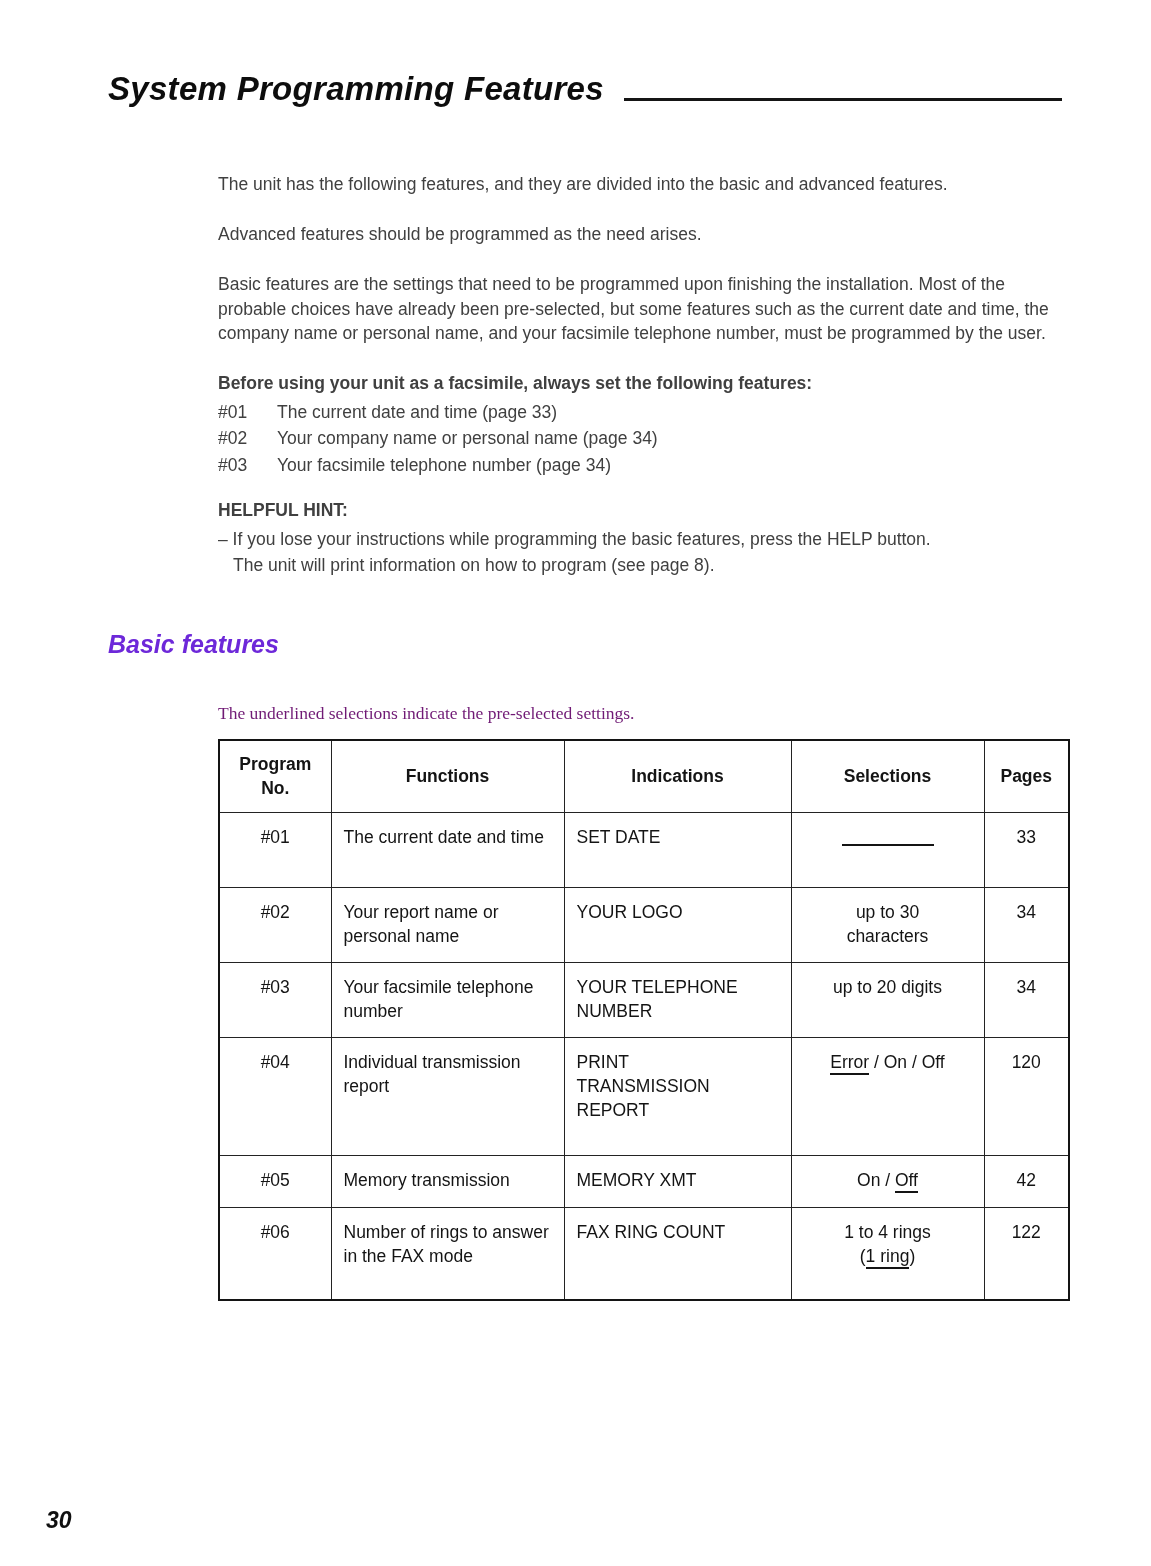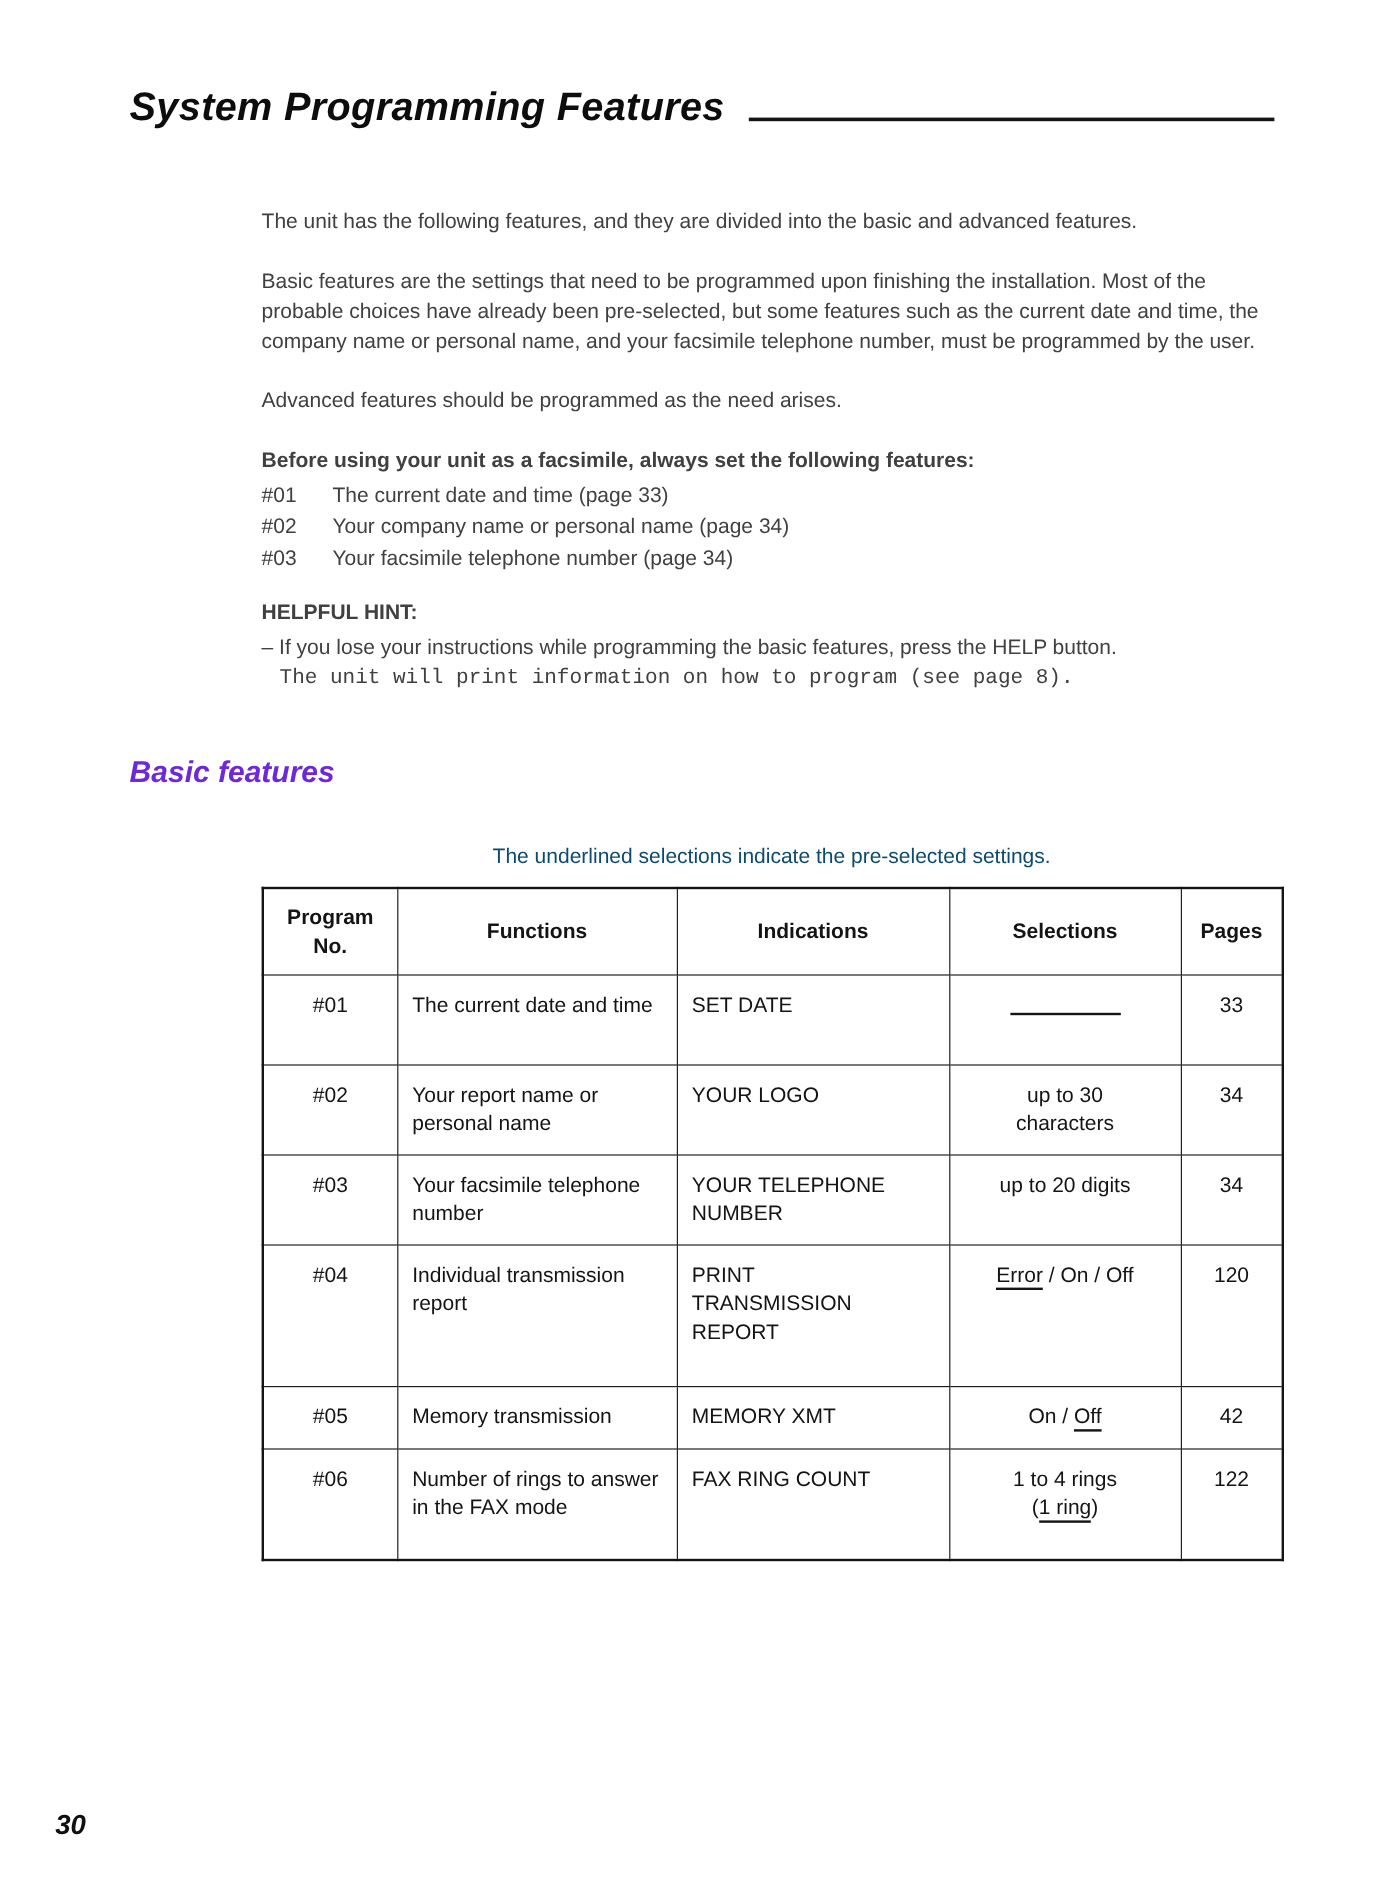--- a/index.html
+++ b/index.html
@@ -19,28 +19,28 @@
 
   
   .content { margin:64px 84px 0 218px; font-size:17.5px; line-height:1.42; color:#404040; }
   .content p { margin-bottom:25px; }
   .para-bold { font-weight:bold; margin-bottom:3px !important; }
   .feature-list { margin-bottom:14px; }
   .feature-item { display:flex; line-height:1.5; }
   .feature-num { width:59px; flex:0 0 59px; }
   .hint-heading { font-weight:bold; margin:20px 0 3px 0; }
   .hint-line1 { line-height:1.5; }
-  .hint-line2 { line-height:1.5; padding-left:15px;font-family:Liberation Mono, monospace; }
+  .hint-line2 { line-height:1.5; padding-left:15px; }
 
   
   .section-heading {
     margin:52px 0 0 108px; font-size:25px; font-weight:bold; font-style:italic; color:#6d28d9;
   }
   .table-wrap { width:850px; margin:0 0 0 218px; }
-  .table-note { margin-top:44px; margin-bottom:15px; text-align:center; font-size:17.5px; color:#0c4a6e; }
+  .table-note { margin-top:44px; margin-bottom:15px; text-align:left; font-size:17.5px; color:#701a75;font-family:Liberation Serif, serif; }
 
   table.features { width:850px; border-collapse:collapse; table-layout:fixed; border:2.2px solid #141414; }
   .features th, .features td {
     border:1.6px solid #232323; vertical-align:top; font-size:17.5px; line-height:1.35;
     white-space:pre-line; color:#141414;
   }
   .features th { font-weight:bold; vertical-align:middle; text-align:center; padding:12px 6px; height:70px; }
   .features td { padding:13px 12px; }
   .col-prog  { width:112px; }
   .col-func  { width:233px; }
@@ -68,22 +68,22 @@
 
 <div class="page">
 
   <div class="doc-header">
     <div class="doc-title">System Programming Features</div>
     <div class="title-rule"></div>
   </div>
 
   <div class="content">
     <p>The unit has the following features, and they are divided into the basic and advanced features.</p>
+    <p>Advanced features should be programmed as the need arises.</p>
     <p>Basic features are the settings that need to be programmed upon finishing the installation. Most of the probable choices have already been pre-selected, but some features such as the current date and time, the company name or personal name, and your facsimile telephone number, must be programmed by the user.</p>
-    <p>Advanced features should be programmed as the need arises.</p>
 
     <p class="para-bold">Before using your unit as a facsimile, always set the following features:</p>
     <div class="feature-list">
       <div class="feature-item">
         <span class="feature-num">#01</span>
         <span class="feature-text">The current date and time (page 33)</span>
       </div>
       <div class="feature-item">
         <span class="feature-num">#02</span>
         <span class="feature-text">Your company name or personal name (page 34)</span>

